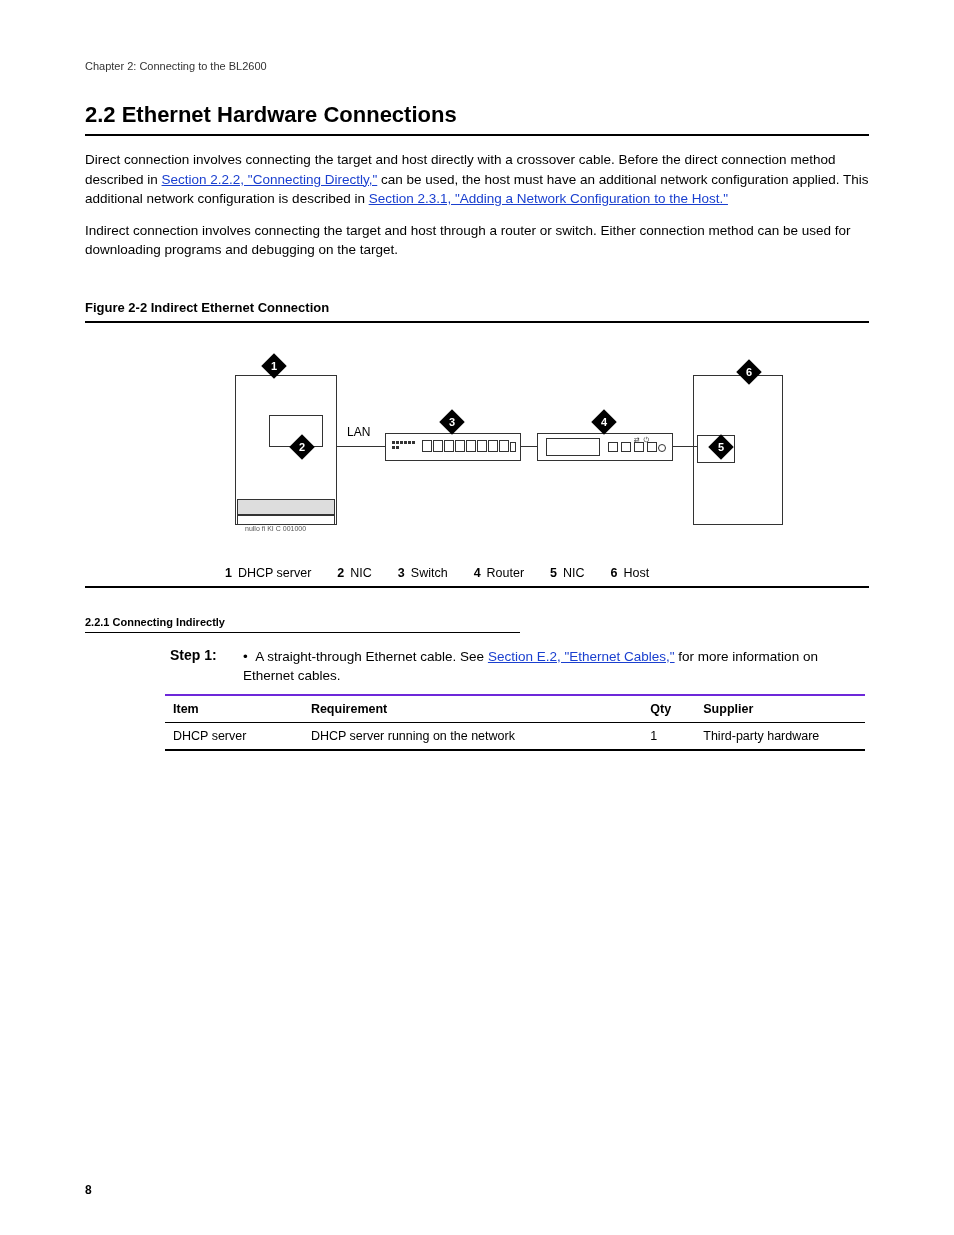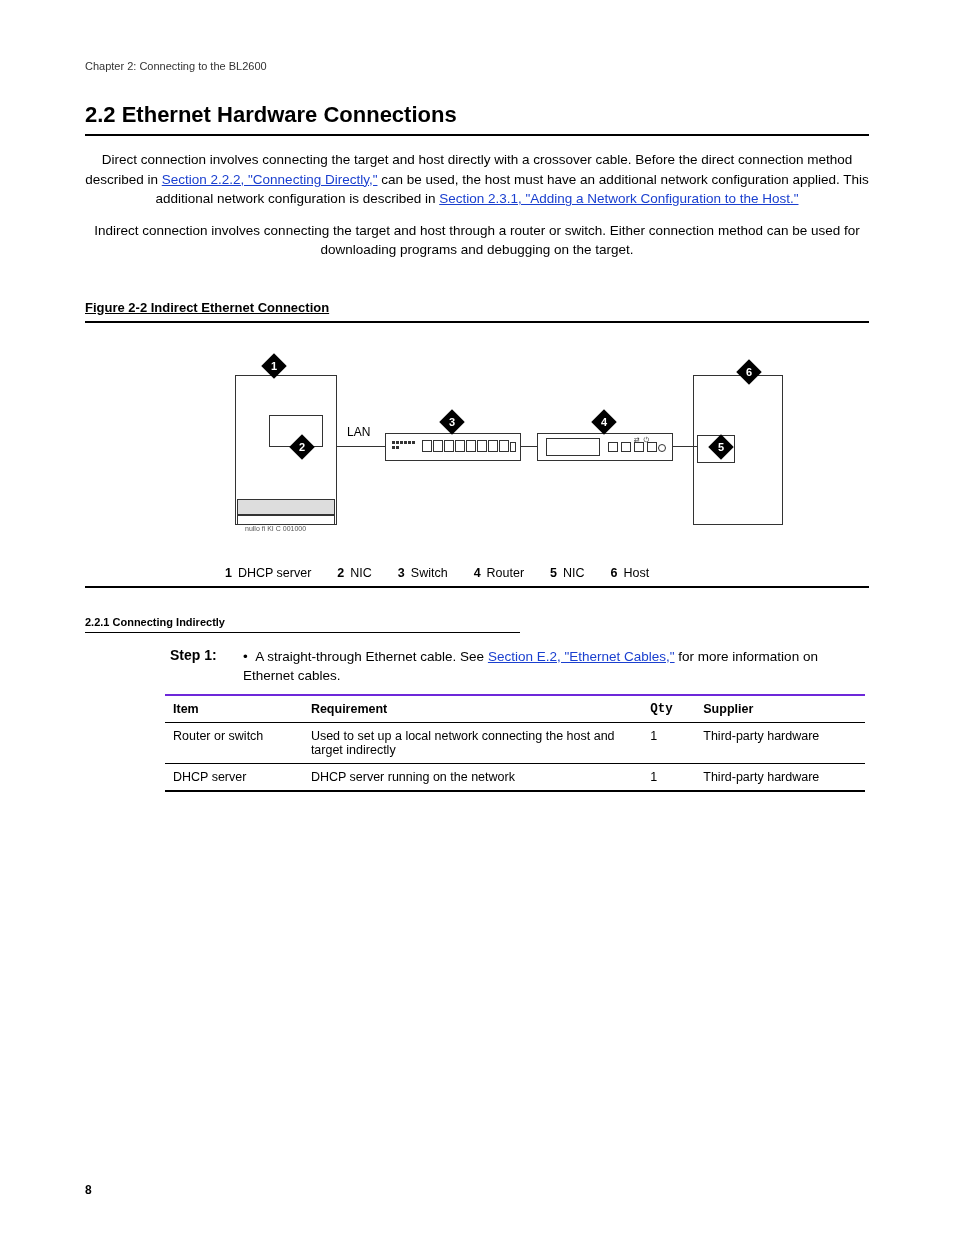--- a/index.html
+++ b/index.html
@@ -10,23 +10,23 @@
     font-family: Arial, Helvetica, sans-serif;
     font-size: 14px;
     color: #000;
     position: relative;
     padding: 60px 85px 40px 85px;
   }
   .chapter-header { font-size: 11px; color: #333; margin-bottom: 30px; }
   .section-title { font-size: 22px; font-weight: bold; margin-bottom: 6px; }
   .thick-hr { border: none; border-top: 2.5px solid #000; margin: 0 0 14px 0; }
   .med-hr { border: none; border-top: 2px solid #000; }
-  .body-text { font-size: 13.5px; line-height: 1.45; margin-bottom: 12px; text-align: center; }
+  .body-text { font-size: 13.5px; line-height: 1.45; margin-bottom: 12px; }
   .link { color: #1a3fcf; text-decoration: underline; }
-  .figure-caption { font-size: 13px; font-weight: bold; margin-top: 40px; margin-bottom: 6px; text-decoration: underline; }
+  .figure-caption { font-size: 13px; font-weight: bold; margin-top: 40px; margin-bottom: 6px; }
 
   .figure-area {
     position: relative;
     width: 560px;
     height: 205px;
     margin: 18px 0 20px 140px;
   }
   .device-box {
     position: absolute;
     background: #fff;
@@ -116,21 +116,21 @@
     font-weight: bold;
   }
   table.requirements tbody td {
     border-bottom: 1px solid #000;
   }
   table.requirements tbody tr:last-child td {
     border-bottom: 2px solid #000;
   }
   .col-item { width: 130px; }
   .col-req { width: 320px; }
-  .col-qty { width: 50px; font-family: Liberation Mono, monospace; }
+  .col-qty { width: 50px; }
   .col-sup { width: 160px; }
 
   .page-num {
     position:absolute; left:85px; bottom:38px; font-size:12px; font-weight:bold;
   }
 </style>
 </head>
 <body>
 
 <div class="chapter-header">Chapter 2: Connecting to the BL2600</div>
@@ -269,26 +269,20 @@
   <thead>
     <tr>
       <th class="col-item">Item</th>
       <th class="col-req">Requirement</th>
       <th class="col-qty">Qty</th>
       <th class="col-sup">Supplier</th>
     </tr>
   </thead>
   <tbody>
     <tr>
-      <td>Router or switch</td>
-      <td>Used to set up a local network connecting the host and target indirectly</td>
-      <td>1</td>
-      <td>Third-party hardware</td>
-    </tr>
-    <tr>
       <td>DHCP server</td>
       <td>DHCP server running on the network</td>
       <td>1</td>
       <td>Third-party hardware</td>
     </tr>
   </tbody>
 </table>
 
 <div class="page-num">8</div>
 

